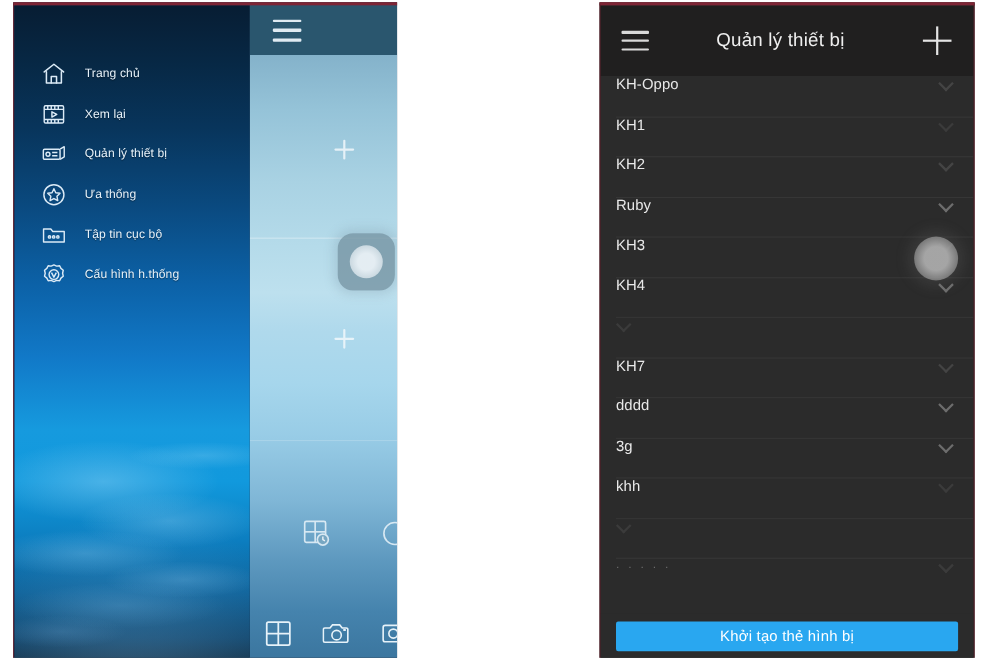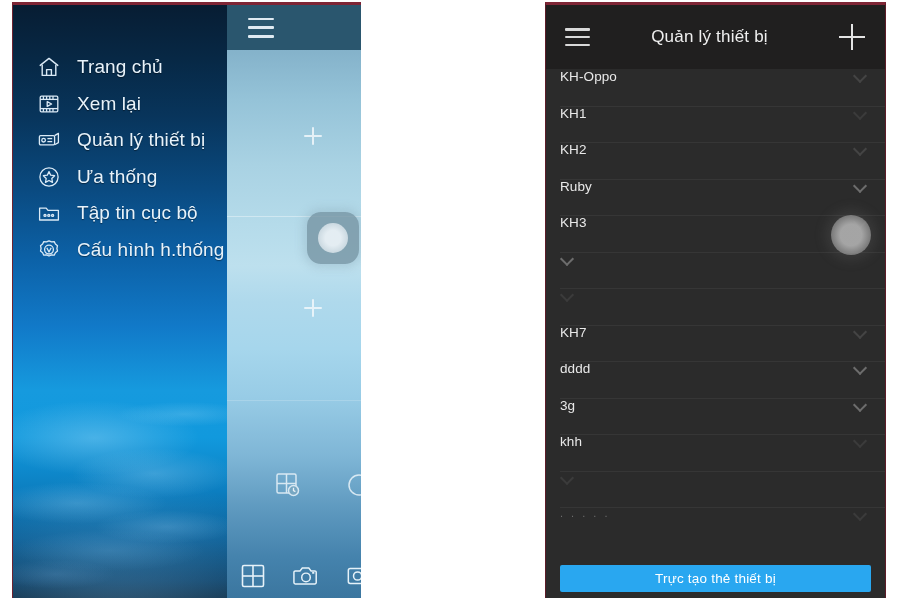--- a/index.html
+++ b/index.html
@@ -41,21 +41,21 @@
     pointer-events:none;
   }
   .menu { position:absolute; left:0; top:44px; width:100%; }
   .menu-item {
     display:flex; align-items:center; height:36.5px;
     padding-left:23px; position:relative; z-index:3; cursor:pointer;
   }
   .mi-icon { width:26px; height:26px; flex:0 0 26px; margin-right:15px;
              display:flex; align-items:center; justify-content:center; }
   .mi-icon svg { width:24px; height:24px; display:block; }
-  .mi-label { font-size:19px; color:#e8f3fb; letter-spacing:.1px;
+  .mi-label { font-size:11px; color:#e8f3fb; letter-spacing:.1px;
               text-shadow:0 1px 1px rgba(0,0,0,.45); white-space:nowrap; }
   .menu-item.active .mi-label { color:#3fb8f0; }
   .menu-item.active .mi-icon svg { stroke:#bcd9ec; }
 
   
   .live-pane {
     position:absolute; left:214px; top:0; right:0; height:100%;
     background:linear-gradient(180deg,
       #6f9cb6 0%, #7fadc6 5%, #95c3d8 16%, #a9d2e3 27%,
       #b5dbea 37%, #bde0ee 44%, #afd9ec 50%, #a6d6ec 58%,
@@ -334,20 +334,21 @@
       </div>
       <div class="dm-row">
         <span class="dm-name">Ruby</span>
         <span class="dm-chevron"></span>
       </div>
       <div class="dm-row dim2">
         <span class="dm-name">KH3</span>
         <span class="dm-chevron"></span>
       </div>
       <div class="dm-row">
+        <span class="dm-name">KH4</span>
         <span class="dm-chevron"></span>
       </div>
       <div class="dm-row dim2">
         <span class="dm-chevron"></span>
       </div>
       <div class="dm-row dim">
         <span class="dm-name">KH7</span>
         <span class="dm-chevron"></span>
       </div>
       <div class="dm-row">
@@ -367,17 +368,17 @@
       </div>
       <div class="dm-row dim2 partial">
         <span class="dm-name">. . . . .</span>
         <span class="dm-chevron"></span>
       </div>
     </div>
 
     <div class="dm-float"></div>
 
     <div class="dm-cta-wrap">
-      <button class="dm-cta">Trực tạo thẻ thiết bị</button>
+      <button class="dm-cta">Khởi tạo thẻ hình bị</button>
     </div>
   </div>
 
 </div>
 
 </body></html>

